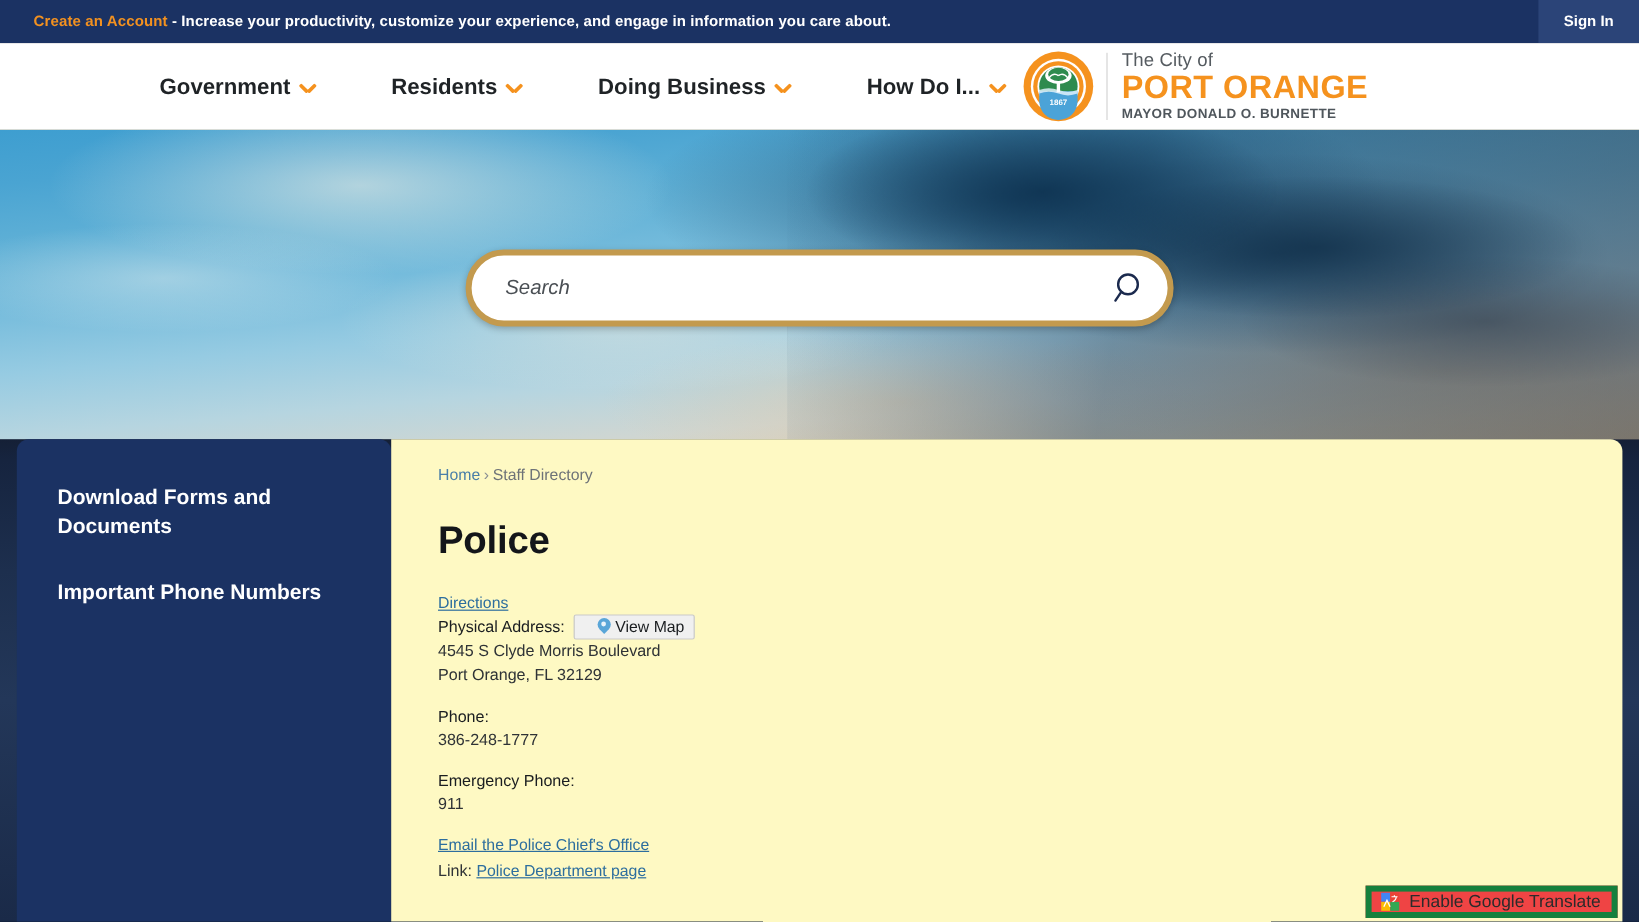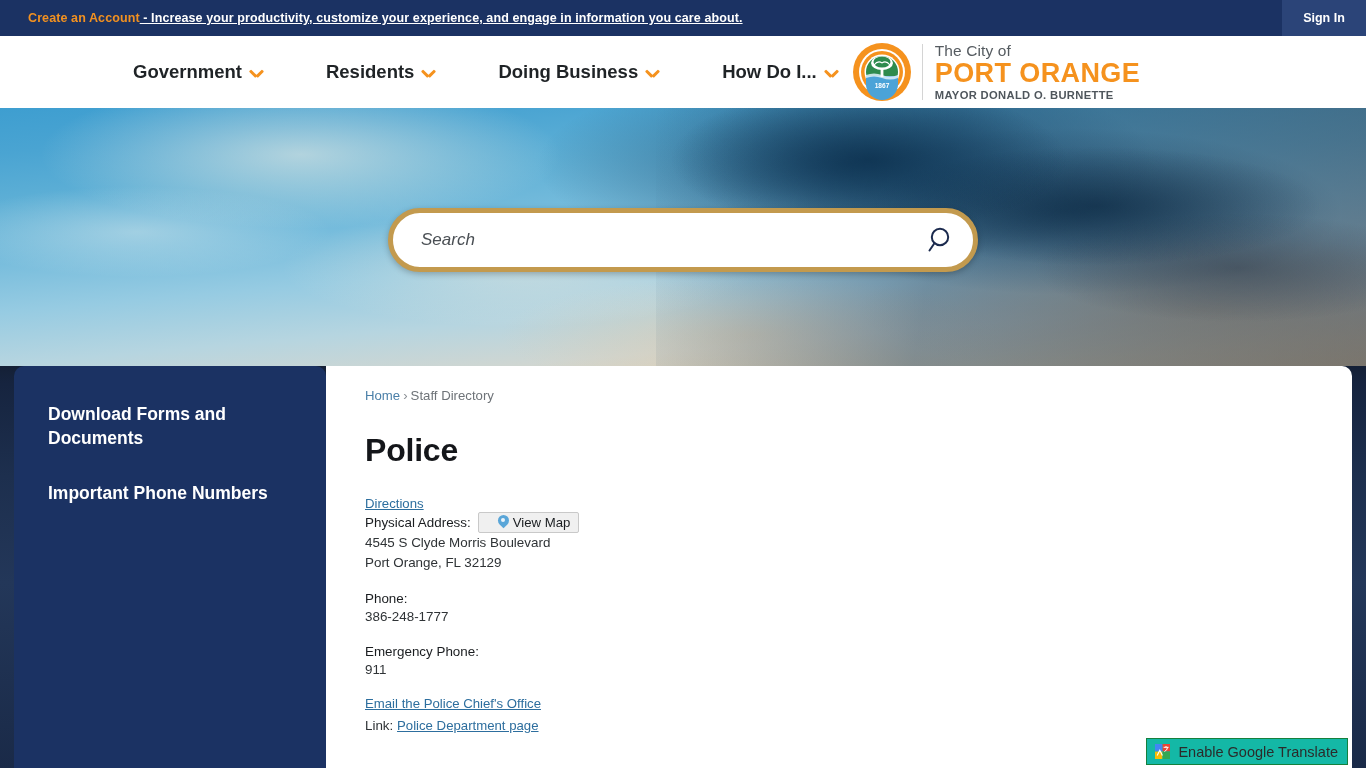--- a/index.html
+++ b/index.html
@@ -43,21 +43,21 @@
   #topbar {
     position: absolute; top: 0; left: 0; width: 1366px; height: 36px;
     background: #1b3263; color: #ffffff; z-index: 40;
     display: flex; align-items: center;
   }
   #topbar-msg {
     font-size: 12.5px; font-weight: 700; letter-spacing: .1px;
     margin-left: 28px; white-space: nowrap;
   }
   #topbar-msg .acct { color: #f29120; }
-  #topbar-msg .rest { color: #ffffff; font-weight: 600; text-decoration: underline; }
+  #topbar-msg .rest { color: #ffffff; font-weight: 600; }
   #signin {
     position: absolute; right: 0; top: 0; width: 84px; height: 36px;
     background: #2b4478; color: #fff; font-size: 12.5px; font-weight: 600;
     display: flex; align-items: center; justify-content: center;
     cursor: pointer;
   }
 
   
   #header {
     position: absolute; top: 36px; left: 0; width: 1366px; height: 72px;
@@ -151,21 +151,21 @@
     background: #1b3263; border-radius: 10px 10px 0 0; z-index: 25;
     padding: 36px 28px 0 34px;
   }
   .side-link {
     color: #ffffff; font-size: 17.5px; font-weight: 700;
     line-height: 1.38; margin-bottom: 31px; cursor: pointer;
   }
 
   #main {
     position: absolute; left: 326px; top: 366px; width: 1026px; height: 402px;
-    background: #ffffff; border-radius: 0 10px 0 0; z-index: 25;
+    background: #fef9c3; border-radius: 0 10px 0 0; z-index: 25;
     padding: 22px 0 0 39px;
   }
   #breadcrumb { font-size: 13.2px; color: #6e7378; margin-bottom: 29px; }
   #breadcrumb .crumb-home { color: #4a7fa8; cursor: pointer; }
   #breadcrumb .sep { color: #8a8f94; margin: 0 3px; }
   #page-title {
     font-size: 32px; font-weight: 700; color: #14161a;
     letter-spacing: -.2px; margin-bottom: 25px;
   }
   .dir-link {
@@ -197,21 +197,21 @@
   .pin::after {
     content: ""; position: absolute; left: 3.5px; top: 3px;
     width: 4px; height: 4px; border-radius: 50%; background: #eaf4fb;
   }
   #email-link { display: block; margin-top: 4px; margin-bottom: 7px; }
   #link-row { font-size: 13.4px; color: #2f3336; }
 
   
   #gtranslate {
     position: absolute; right: 18px; bottom: 3px; z-index: 60;
-    background: #14b8a6; border: 1px solid #15803d;
+    background: #ef4444; border: 5px solid #15803d;
     height: 27px; padding: 0 9px 0 7px;
     display: flex; align-items: center; gap: 7px;
     font-size: 14.5px; color: #2b2b2b; cursor: pointer;
   }
   #gt-icon {
     width: 17px; height: 17px; position: relative; flex: 0 0 17px;
   }
 </style>
 </head>
 <body>

